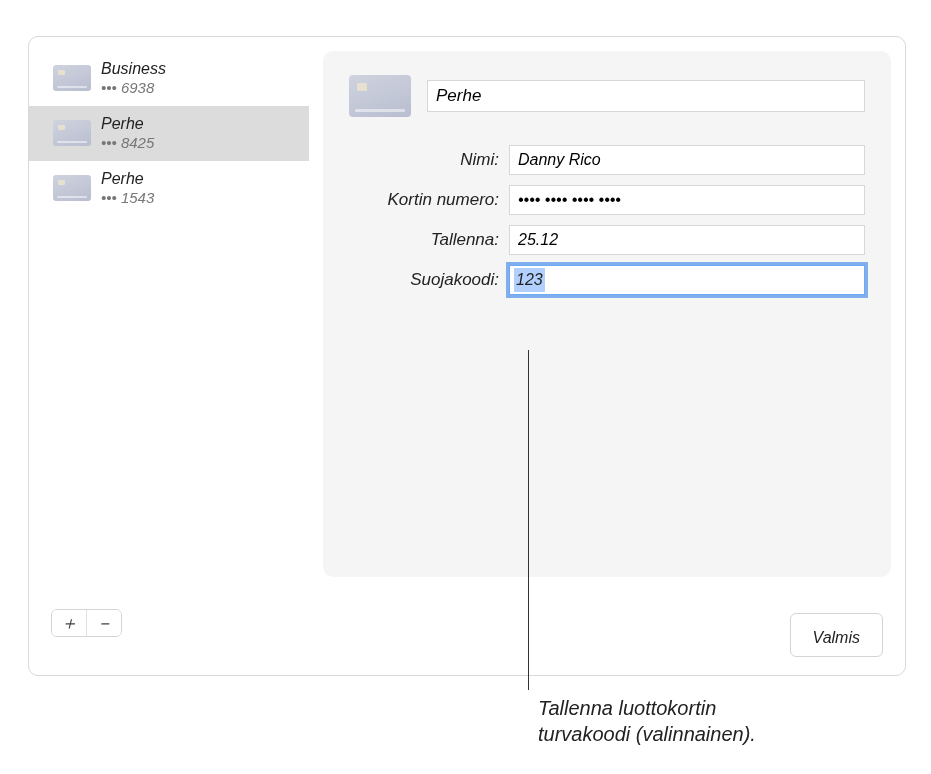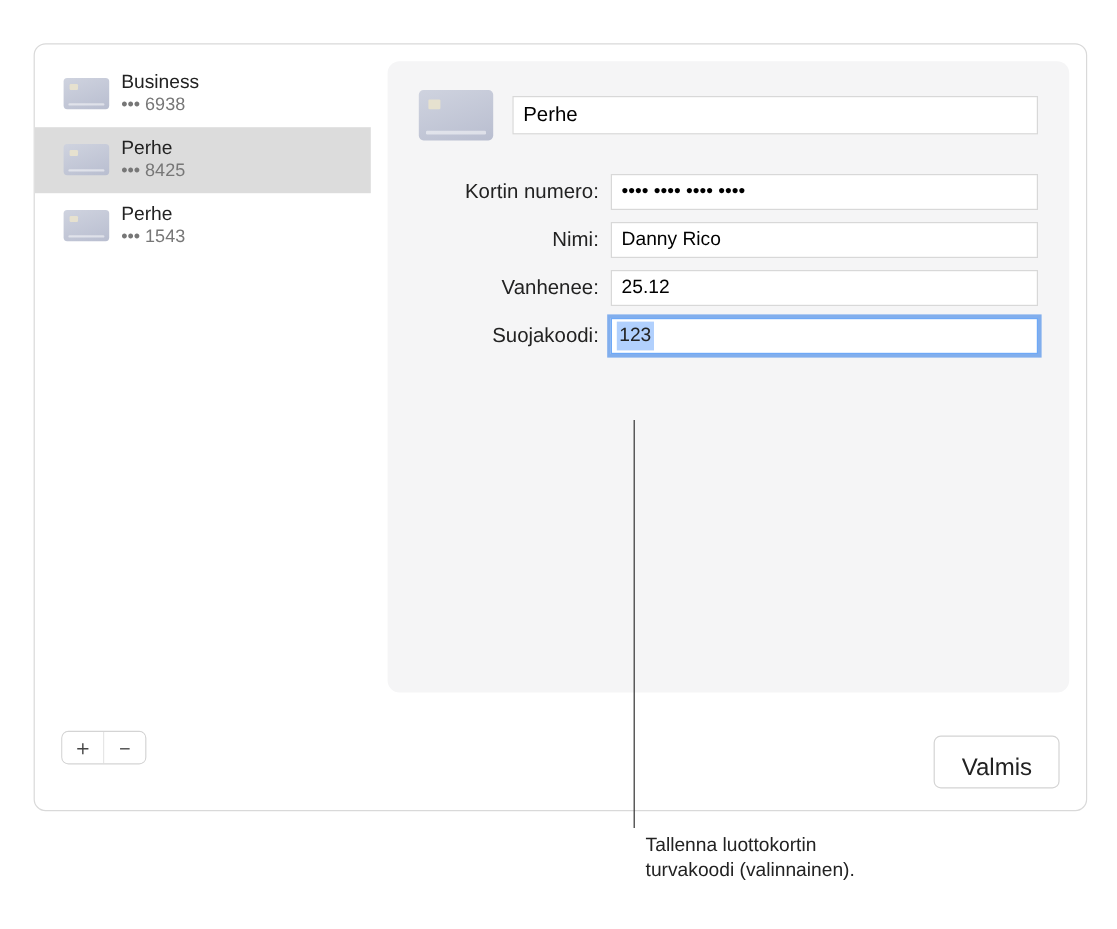--- a/index.html
+++ b/index.html
@@ -1,15 +1,15 @@
 <!DOCTYPE html>
 <html><head>
 <meta charset="utf-8">
 <style>
-  * { box-sizing: border-box; margin: 0; padding: 0; }
+  * { box-sizing: border-box; margin: 0; padding: 0; font-style: italic; }
   body {
     font-family: -apple-system, "Helvetica Neue", Helvetica, Arial, sans-serif;
     background: #fff;
     width: 931px;
     height: 774px;
     position: relative;
   }
   .window {
     position: absolute;
     left: 28px;
@@ -218,38 +218,38 @@
   }
   .done-btn {
     position: absolute;
     right: 22px;
     bottom: 18px;
     height: 44px;
     padding: 15px 22px;
     border: 1px solid #d4d4d4;
     border-radius: 6px;
     background: #fff;
-    font-size: 20px;
+    font-size: 16px;
     color: #222;
     cursor: pointer;
   }
 
   .callout-line {
     position: absolute;
     left: 528px;
     top: 350px;
     width: 1px;
     height: 340px;
     background: #333;
   }
   .callout-text {
     position: absolute;
     left: 538px;
     top: 695px;
-    font-size: 16px;
+    font-size: 20px;
     color: #222;
     line-height: 1.3;
     width: 320px;
   }
 </style>
 </head>
 <body>
 
 <div class="window">
   <div class="content">
@@ -284,31 +284,31 @@
       </div>
     </div>
 
     <div class="detail-panel">
       <div class="detail-header">
         <div class="card-icon-large"></div>
         <input class="title-input" type="text" value="Perhe" style="">
       </div>
 
       <div class="form-row">
+        <div class="form-label">Nimi:</div>
+        <input class="form-input" type="text" value="Danny Rico" style="">
+      </div>
+
+      <div class="form-row">
         <div class="form-label">Kortin numero:</div>
         <input class="form-input" type="text" value="•••• •••• •••• ••••" style="">
       </div>
 
       <div class="form-row">
-        <div class="form-label">Nimi:</div>
-        <input class="form-input" type="text" value="Danny Rico" style="">
-      </div>
-
-      <div class="form-row">
-        <div class="form-label">Vanhenee:</div>
+        <div class="form-label">Tallenna:</div>
         <input class="form-input" type="text" value="25.12" style="">
       </div>
 
       <div class="form-row">
         <div class="form-label">Suojakoodi:</div>
         <div class="sec-wrap">
           <input class="form-input focused" type="text" style="width: 100%;" value="123">
           <div class="sec-highlight">123</div>
         </div>
       </div>

